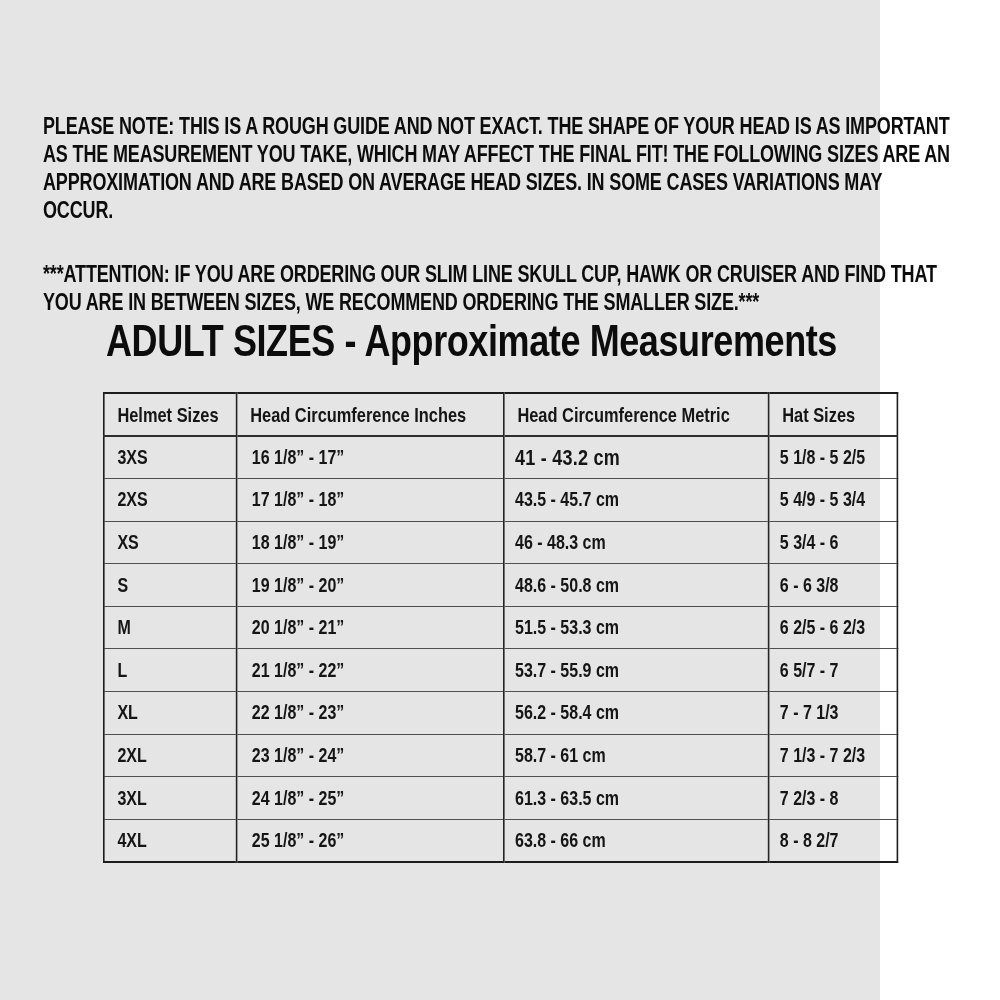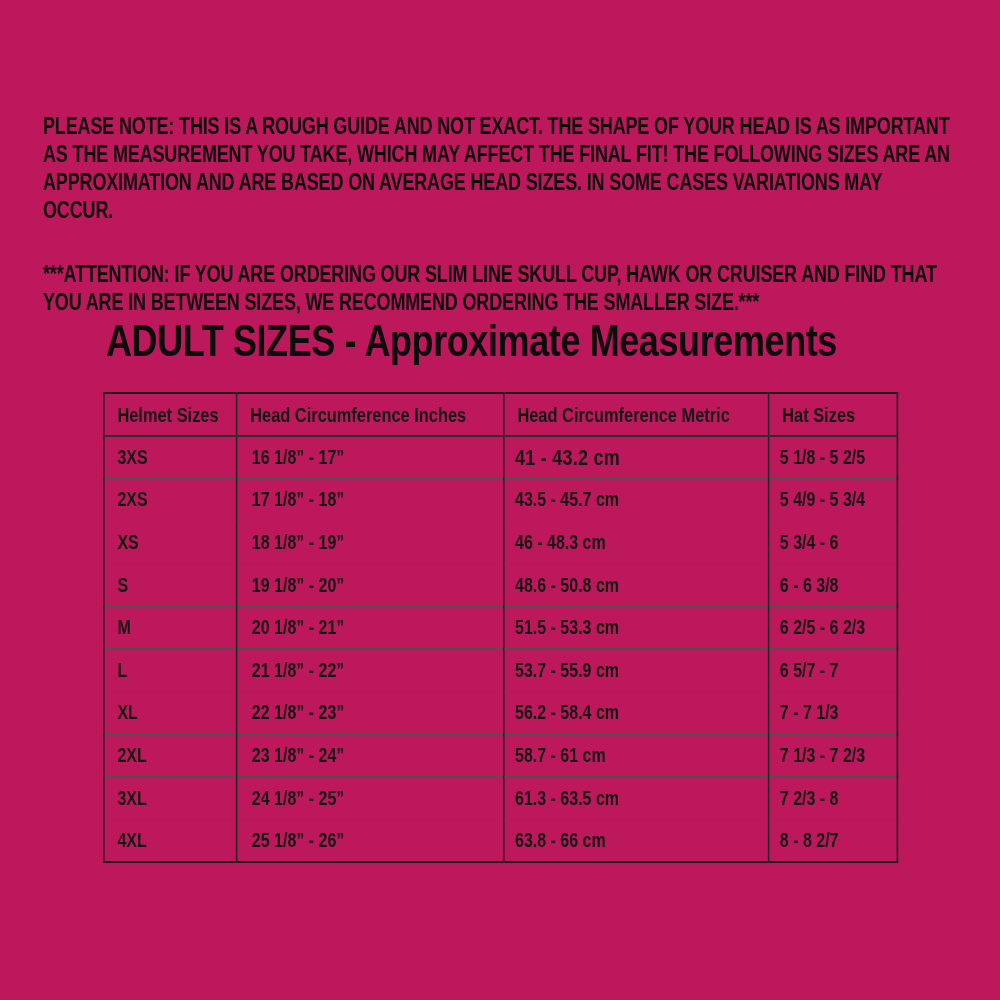--- a/index.html
+++ b/index.html
@@ -1,18 +1,18 @@
 <!DOCTYPE html>
 <html><head>
 <meta charset="utf-8">
 <style>
   * { margin: 0; padding: 0; box-sizing: border-box; }
   html, body { width: 1000px; height: 1000px; background: #ffffff; overflow: hidden; }
   body { font-family: "Liberation Sans", sans-serif; color: #0a0a0a; }
-  .page { position: relative; width: 1000px; height: 1000px; background: #be185d; }
+  .page { position: relative; width: 880px; height: 1000px; background: #e5e5e5; }
 
   
   .notes-wrap {
     position: absolute; left: 43px; top: 112px; width: 1216px;
     transform: scaleX(0.75); transform-origin: 0 0;
   }
   .note {
     font-size: 24px; line-height: 28px; font-weight: 700;
     letter-spacing: -0.2px; color: #0c0c0c;
   }

